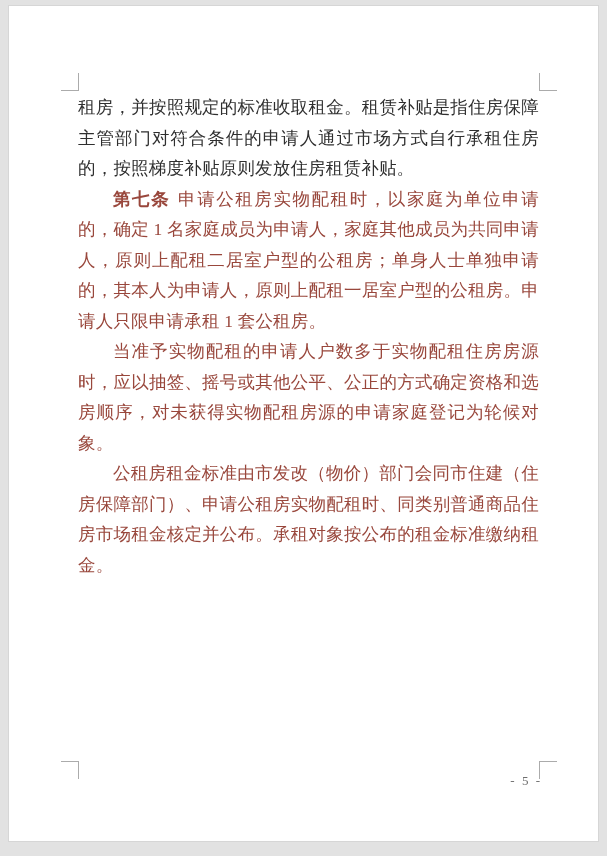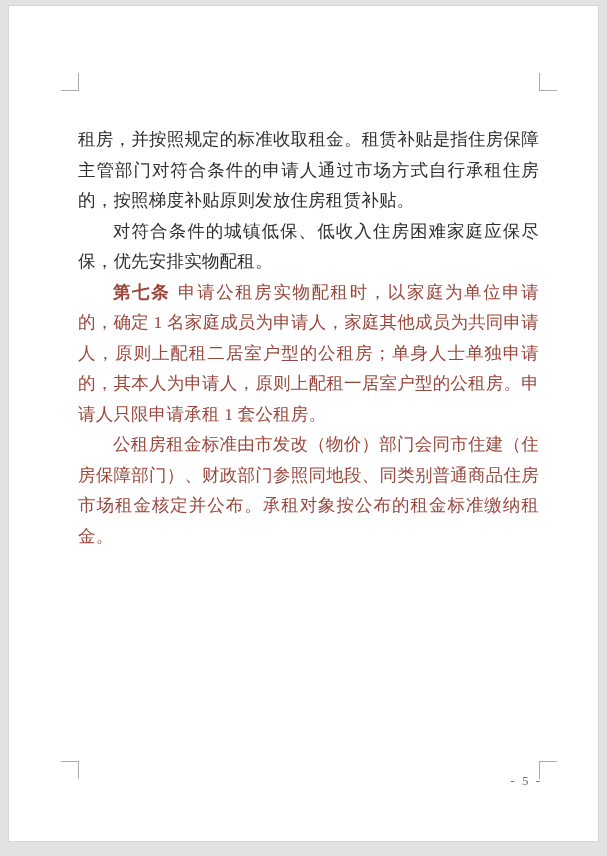--- a/index.html
+++ b/index.html
@@ -32,21 +32,20 @@
   }
   .crop-mark.tl { left: 52px; top: 67px;  border-right: 1px solid var(--mark, #aaa); border-bottom: 1px solid var(--mark, #aaa); }
   .crop-mark.tr { left: 530px; top: 67px; border-left: 1px solid var(--mark, #aaa);  border-bottom: 1px solid var(--mark, #aaa); }
   .crop-mark.bl { left: 52px; top: 755px; border-right: 1px solid var(--mark, #aaa); border-top: 1px solid var(--mark, #aaa); }
   .crop-mark.br { left: 530px; top: 755px; border-left: 1px solid var(--mark, #aaa);  border-top: 1px solid var(--mark, #aaa); }
   .text-area {
     position: absolute;
     left: 69px;
     top: 86px;
     width: 461px;
-    margin-top: 32px;
   }
   .text-area p {
     margin: 0;
     padding: 0;
     font-size: 17.5px;
     line-height: 30.5px;
     letter-spacing: 0.2px;
     text-align: justify;
     text-justify: inter-ideograph;
     color: var(--text-default, #2f2f2f);
@@ -71,21 +70,21 @@
 
 <div class="page">
 
   <div class="crop-mark tl"></div>
   <div class="crop-mark tr"></div>
   <div class="crop-mark bl"></div>
   <div class="crop-mark br"></div>
 
   <div class="text-area">
     <p><span>租房，并按照规定的标准收取租金。租赁补贴是指住房保障主管部门对符合条件的申请人通过市场方式自行承租住房的，按照梯度补贴原则发放住房租赁补贴。</span></p>
-    <p class="indent"><span>对符合条件的城镇低保、低收入住房困难家庭应保尽保，优先安排实物配租。</span></p>
     <p class="indent highlight"><span class="term">第七条</span><span>申请公租房实物配租时，以家庭为单位申请的，确定 1 名家庭成员为申请人，家庭其他成员为共同申请人，原则上配租二居室户型的公租房；单身人士单独申请的，其本人为申请人，原则上配租一居室户型的公租房。申请人只限申请承租 1 套公租房。</span></p>
-    <p class="indent highlight"><span>公租房租金标准由市发改（物价）部门会同市住建（住房保障部门）、财政部门参照同地段、同类别普通商品住房市场租金核定并公布。承租对象按公布的租金标准缴纳租金。</span></p>
+    <p class="indent highlight"><span>当准予实物配租的申请人户数多于实物配租住房房源时，应以抽签、摇号或其他公平、公正的方式确定资格和选房顺序，对未获得实物配租房源的申请家庭登记为轮候对象。</span></p>
+    <p class="indent highlight"><span>公租房租金标准由市发改（物价）部门会同市住建（住房保障部门）、申请公租房实物配租时、同类别普通商品住房市场租金核定并公布。承租对象按公布的租金标准缴纳租金。</span></p>
     <p class="indent highlight"></p>
   </div>
 
   <div class="page-number">- 5 -</div>
 
 </div>
 
 </body></html>

